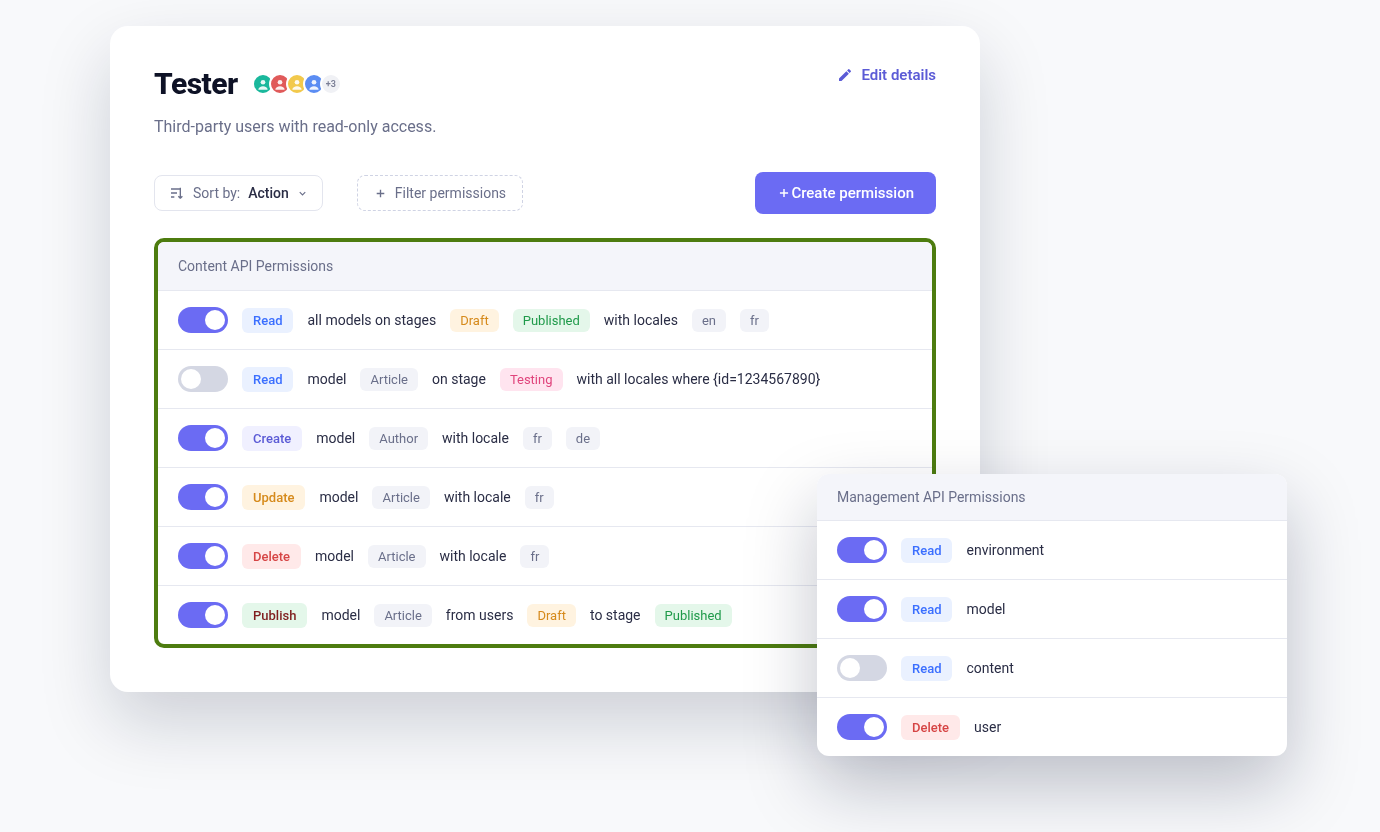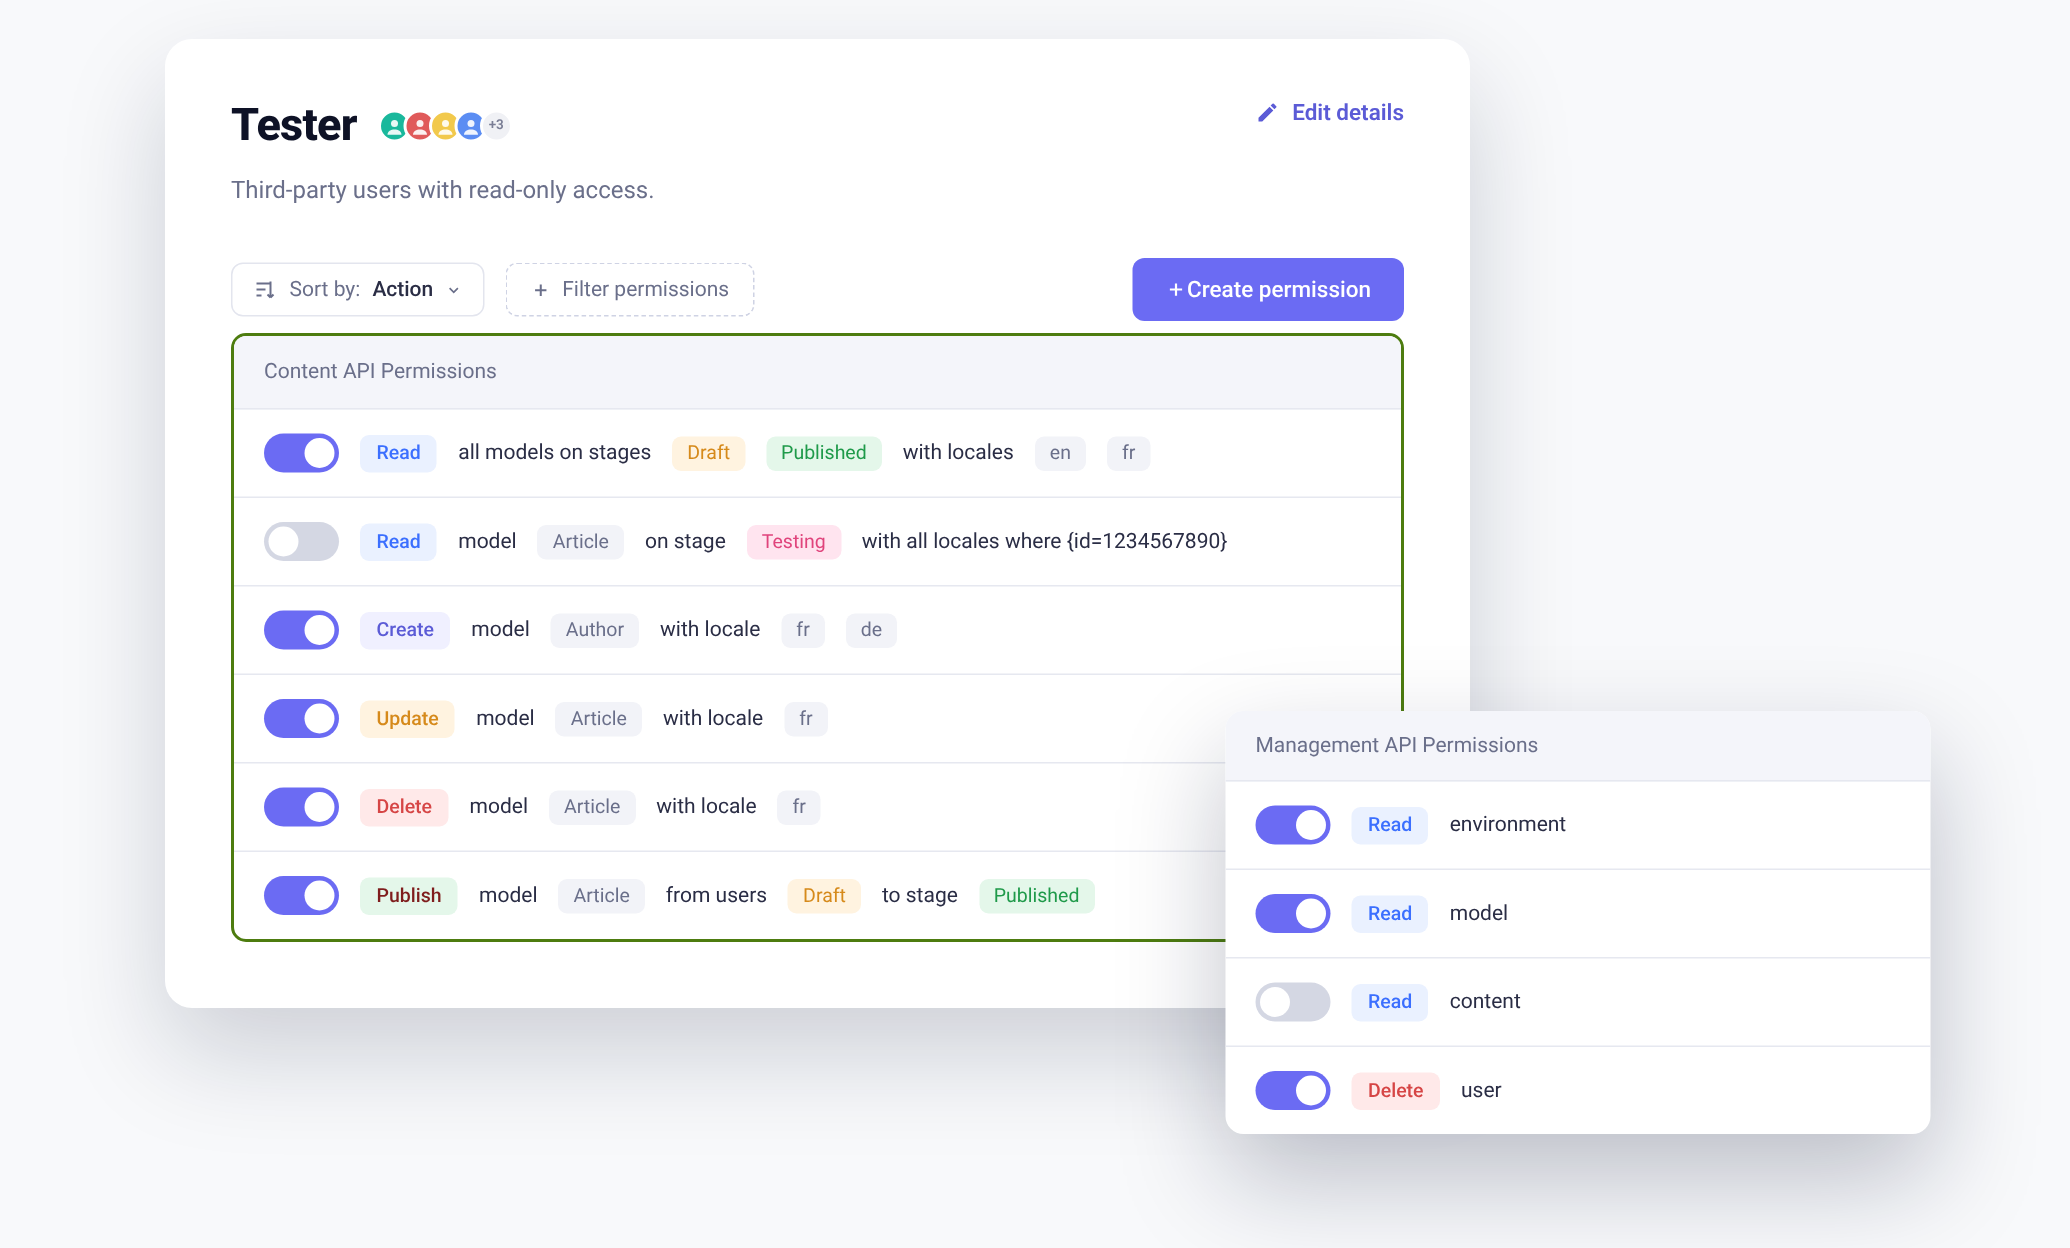--- a/index.html
+++ b/index.html
@@ -51,28 +51,29 @@
     border: 1px solid #e3e5ee; border-radius: 8px;
     padding: 9px 14px; font-size: 14px; color: #6a6f8a; background: #fff;
     cursor: pointer;
   }
   .sort-value { color: #2a2d45; font-weight: 500; }
   .filter-btn {
     display: flex; align-items: center; gap: 8px;
     border: 1px dashed #cfd3e4; border-radius: 8px;
     padding: 9px 16px; font-size: 14px; color: #6a6f8a; background: #fff;
     cursor: pointer;
+    margin-left: 20px;
   }
   .create-btn {
     display: flex; align-items: center; gap: 0;
     background: #6b6bf3; color: #fff; border-radius: 8px;
     padding: 12px 22px; font-size: 15px; font-weight: 500; cursor: pointer;
   }
   .perm-table {
-    margin-top: 8px; border: 2px solid #4d7c0f; border-radius: 10px; overflow: hidden;
+    margin-top: 24px; border: 4px solid #4d7c0f; border-radius: 10px; overflow: hidden;
   }
   .perm-header {
     background: #f4f5fa; padding: 16px 20px; font-size: 14px; color: #6a6f8a;
     border-bottom: 1px solid #e6e8f0;
   }
   .perm-row {
     display: flex; align-items: center; gap: 14px;
     padding: 16px 20px; border-bottom: 1px solid #e6e8f0; font-size: 14px;
   }
   .perm-row:last-child { border-bottom: none; }

